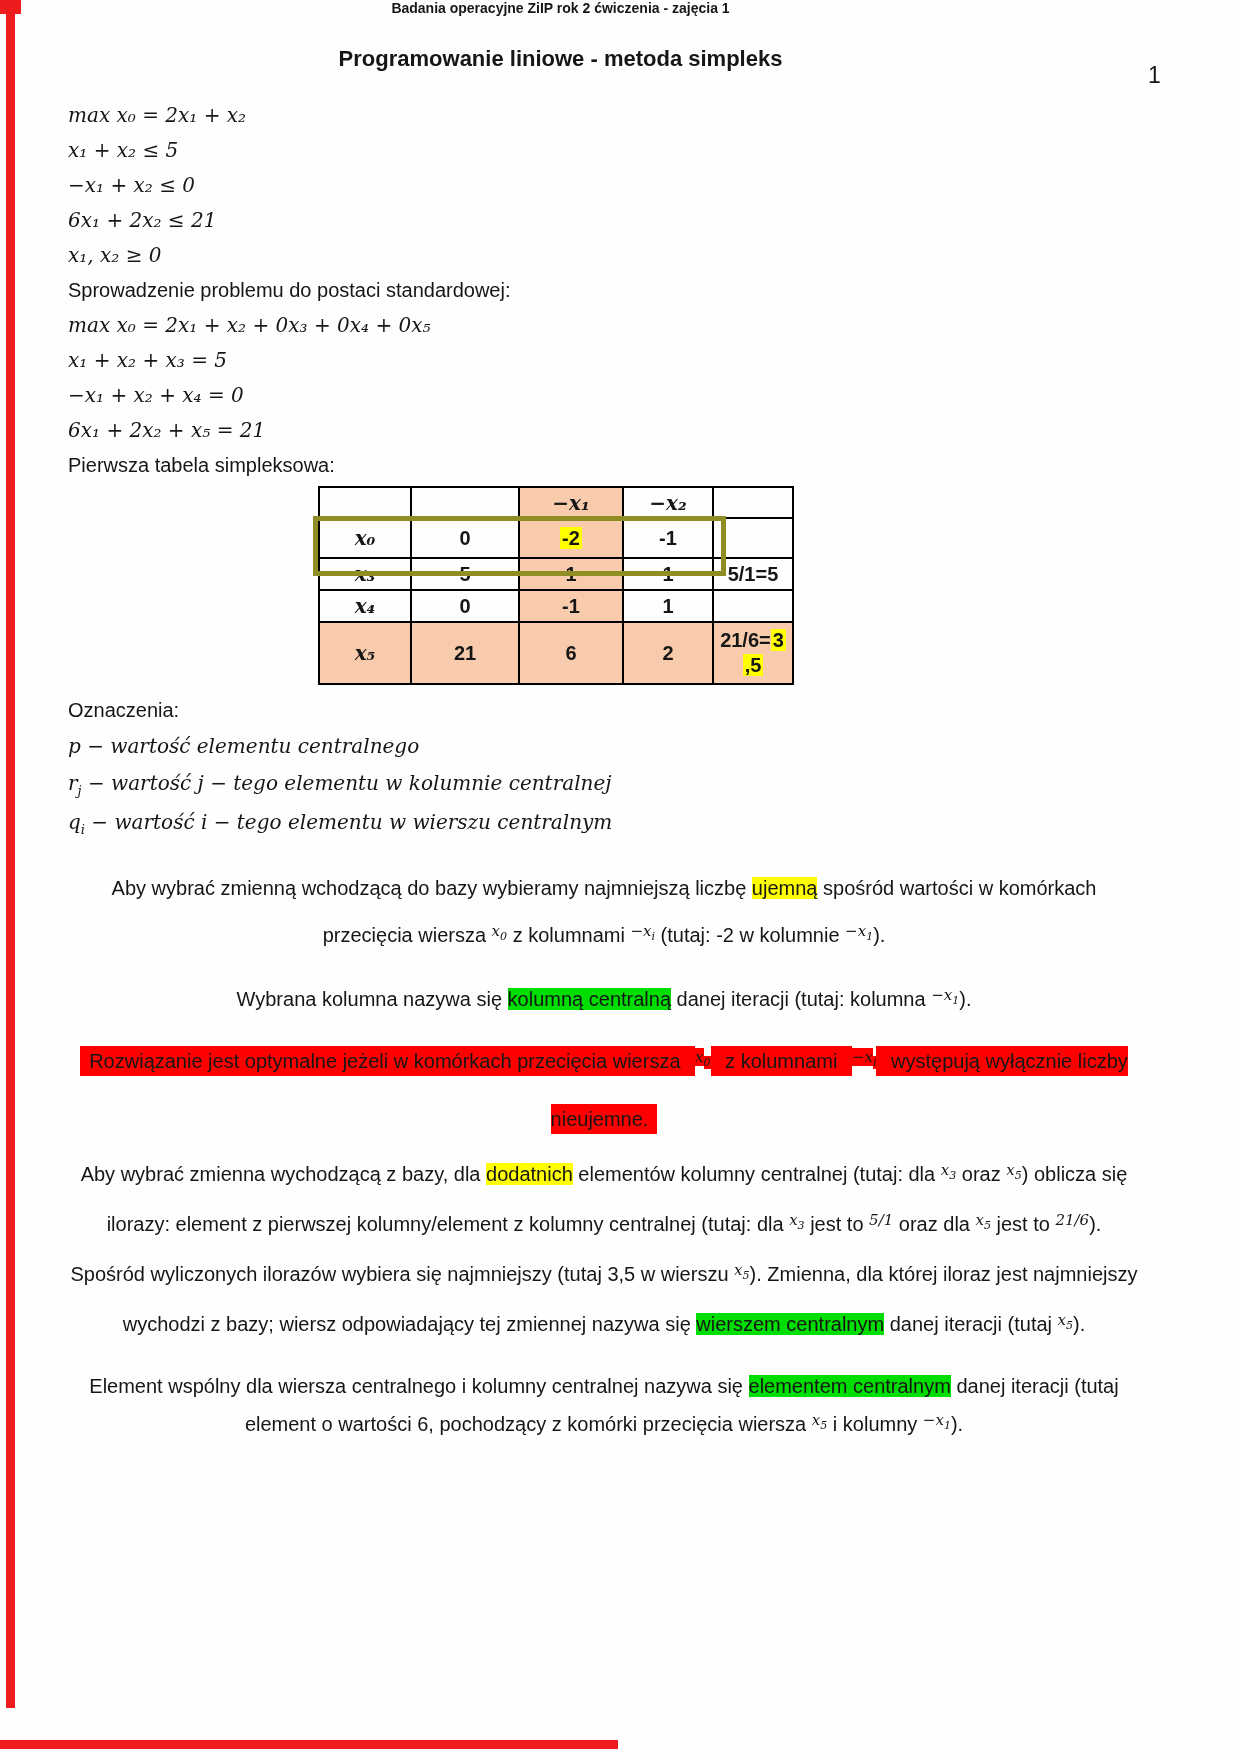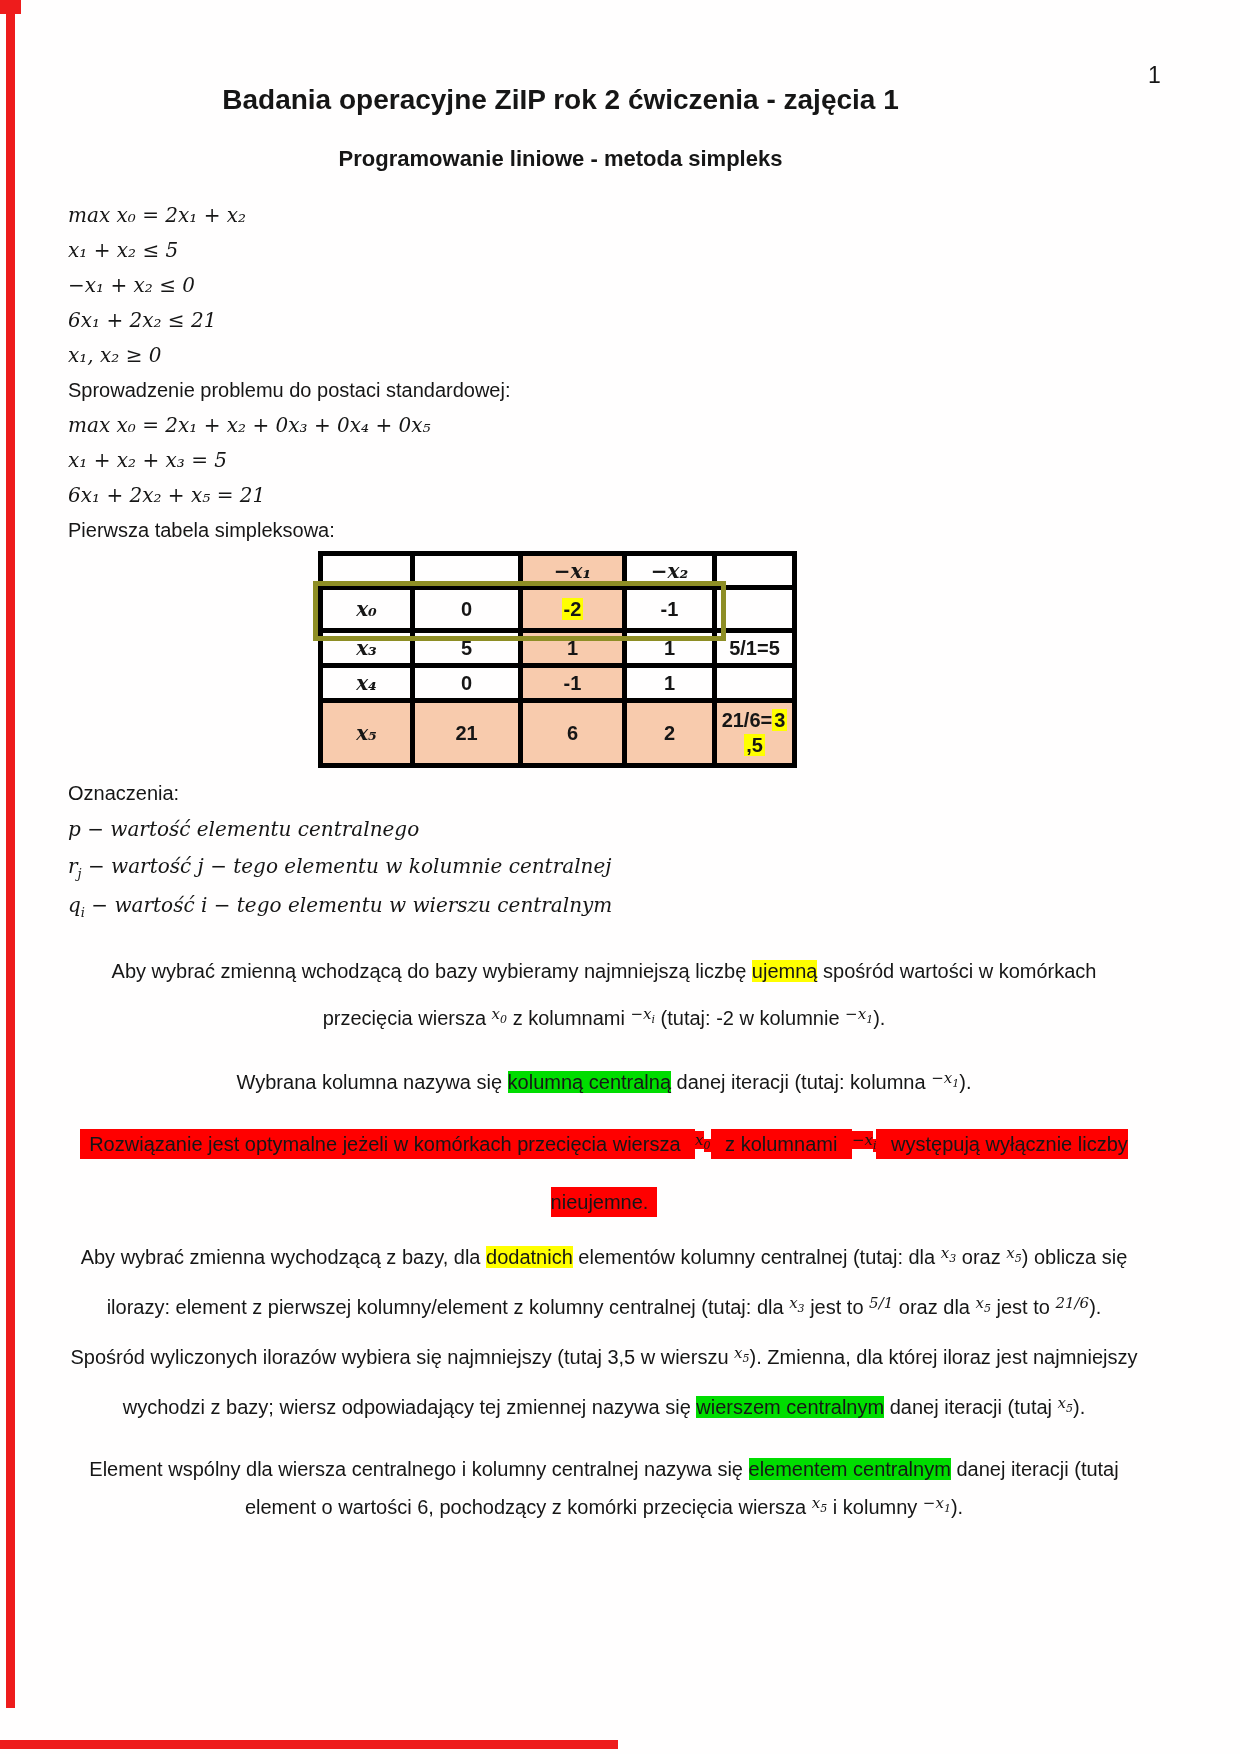--- a/index.html
+++ b/index.html
@@ -8,31 +8,31 @@
   
   .edge{position:absolute;background:var(--edge_red,#ee1c1c);z-index:9;}
   .edge.corner{left:0;top:0;width:21px;height:14px;}
   .edge.vert{left:6px;top:0;width:9px;height:1708px;}
   .edge.horiz{left:0;top:1740px;width:618px;height:9px;}
 
   .pagenum{position:absolute;left:1148px;top:62px;font-size:23px;}
 
   .content{position:absolute;left:68px;top:0;width:1075px;}
   .titles{width:985px;text-align:center;font-weight:bold;}
-  .title{margin-top:84px;font-size:28px;}
+  .title{font-size:14px;}
   .subtitle{margin-top:30px;font-size:22px;}
 
   .math-line{font-family:"DejaVu Serif",serif;font-style:italic;font-size:20px;line-height:35px;}
   .eq-block{margin-top:26px;}
   .plain{font-size:20px;line-height:35px;}
 
   
   .table-wrap{position:relative;margin-left:250px;margin-top:3px;width:474px;}
   table.simplex{border-collapse:collapse;table-layout:fixed;width:474px;}
-  table.simplex td{border:5px solid #000000;text-align:center;font-size:20px;font-weight:600;
+  table.simplex td{border:2px solid #000000;text-align:center;font-size:20px;font-weight:600;
                    padding:1px 2px;overflow:hidden;}
   td.lbl{font-family:"DejaVu Serif",serif;font-style:italic;font-size:18px;font-weight:500;}
   td.hdrm{font-family:"DejaVu Serif",serif;font-style:italic;font-size:18px;font-weight:500;}
   tr.rh td{height:27px;}
   tr.r0 td{height:36px;}
   tr.r1 td,tr.r2 td{height:28px;}
   tr.r3 td{height:58px;vertical-align:middle;}
   td.peach{background:var(--table_peach,#f8cbad);}
   td.ratio{font-size:19px;line-height:25px;}
   .hl-y{background:var(--highlight_yellow,#ffff00);padding:0 2px;}
@@ -88,20 +88,21 @@
       <div class="math-line">−x₁ + x₂ ≤ 0</div>
       <div class="math-line">6x₁ + 2x₂ ≤ 21</div>
       <div class="math-line">x₁, x₂ ≥ 0</div>
     </div>
 
     <div class="plain">Sprowadzenie problemu do postaci standardowej:</div>
 
     <div>
       <div class="math-line">max x₀ = 2x₁ + x₂ + 0x₃ + 0x₄ + 0x₅</div>
       <div class="math-line">x₁ + x₂ + x₃ = 5</div>
+      <div class="math-line">−x₁ + x₂ + x₄ = 0</div>
       <div class="math-line">6x₁ + 2x₂ + x₅ = 21</div>
     </div>
 
     <div class="plain">Pierwsza tabela simpleksowa:</div>
 
     <div class="table-wrap">
       <div class="pivot-outline"></div>
       <table class="simplex">
         <colgroup>
           <col style="width:92px">

